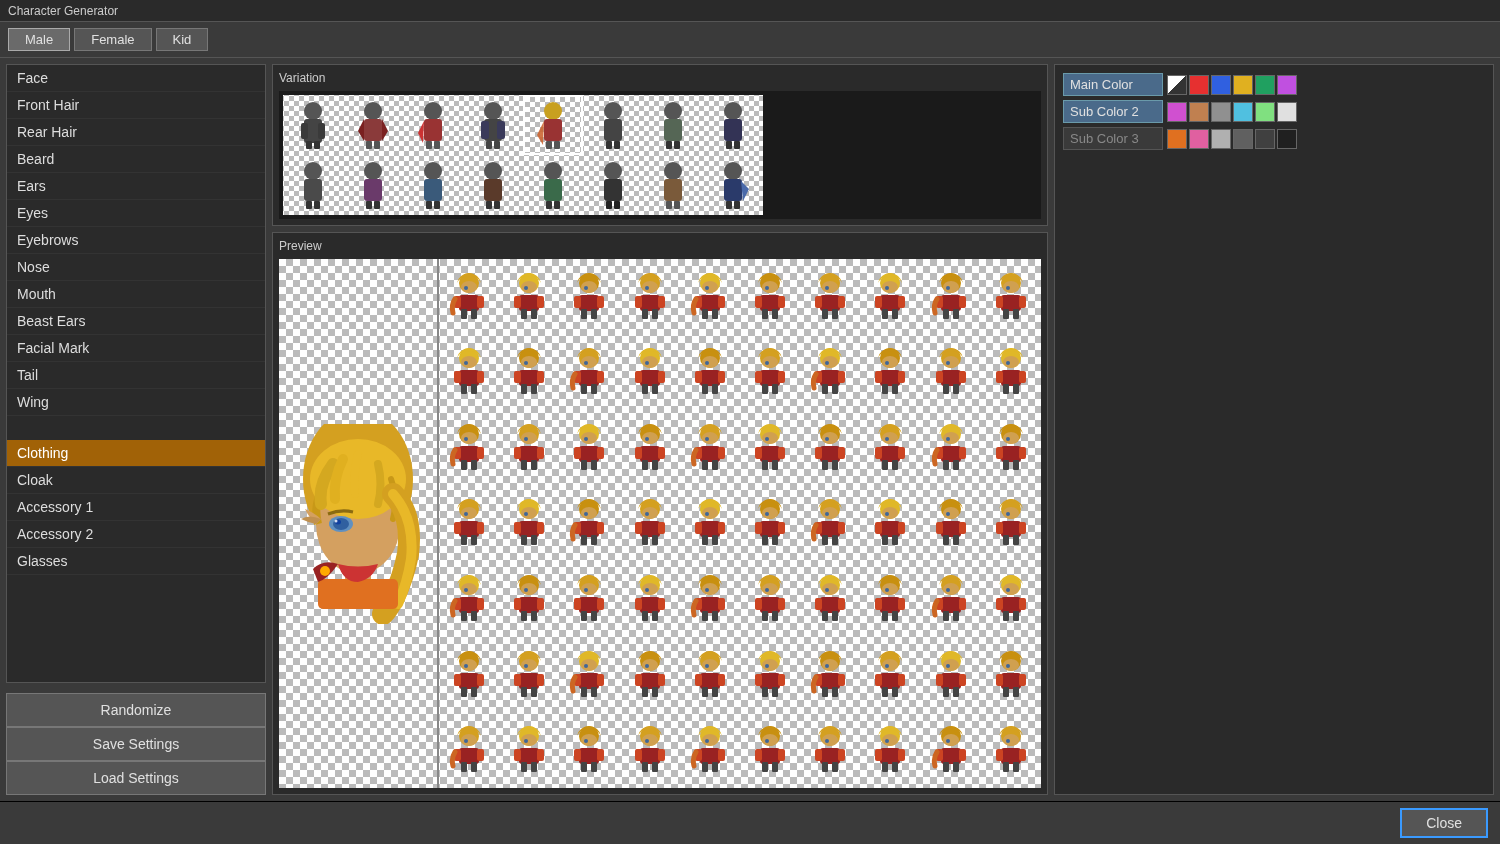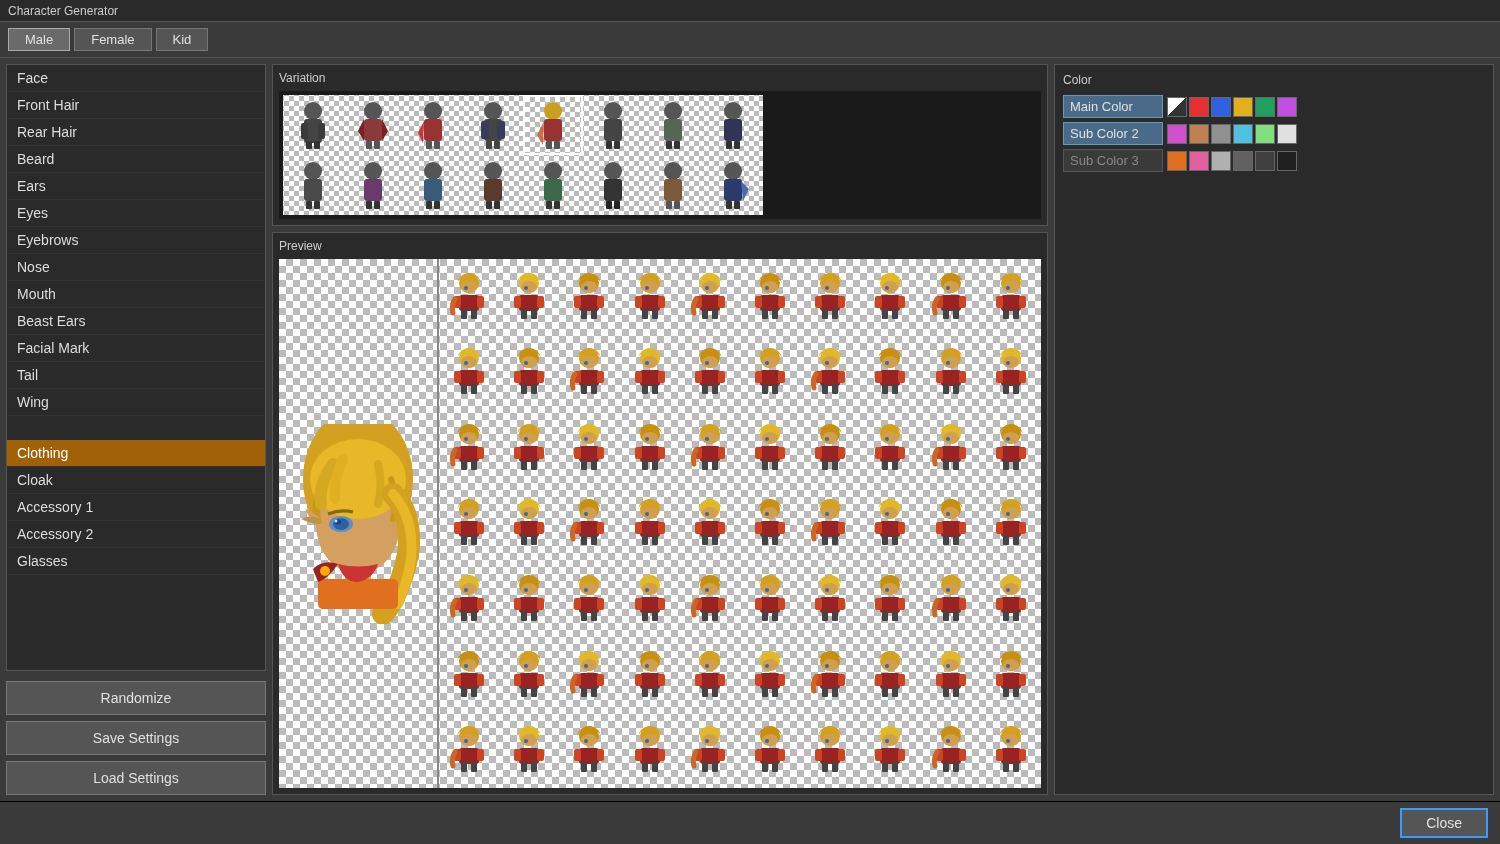--- a/index.html
+++ b/index.html
@@ -74,21 +74,20 @@
       border-bottom: 1px solid #333;
     }
     .category-item.active {
       background: #a16207;
       color: #fff;
       margin-top: 24px;
     }
     .sidebar-buttons {
       display: flex;
       flex-direction: column;
-      gap: 6px;
       margin-top: 6px;
     }
     .sidebar-btn {
       background: #555;
       border: 1px solid #777;
       color: #e0e0e0;
       padding: 8px;
       cursor: pointer;
       font-size: 14px;
       text-align: center;
@@ -1420,21 +1419,20 @@
                   <circle cx="19" cy="19" r="2" fill="#3060a0" opacity="0.9"></circle>
 
                 </svg>
               </div>
           </div>
         </div>
       </div>
     </div>
 
     <div class="color-panel">
-      <div class="panel-title">Color</div>
 
       <div class="color-row">
         <div class="color-label active">Main Color</div>
         <div class="color-swatches">
           <div class="swatch diagonal"></div>
           <div class="swatch" style="background:#e63030;"></div>
           <div class="swatch" style="background:#3060e0;"></div>
           <div class="swatch" style="background:#e0b020;"></div>
           <div class="swatch" style="background:#20a060;"></div>
           <div class="swatch" style="background:#c050e0;"></div>

